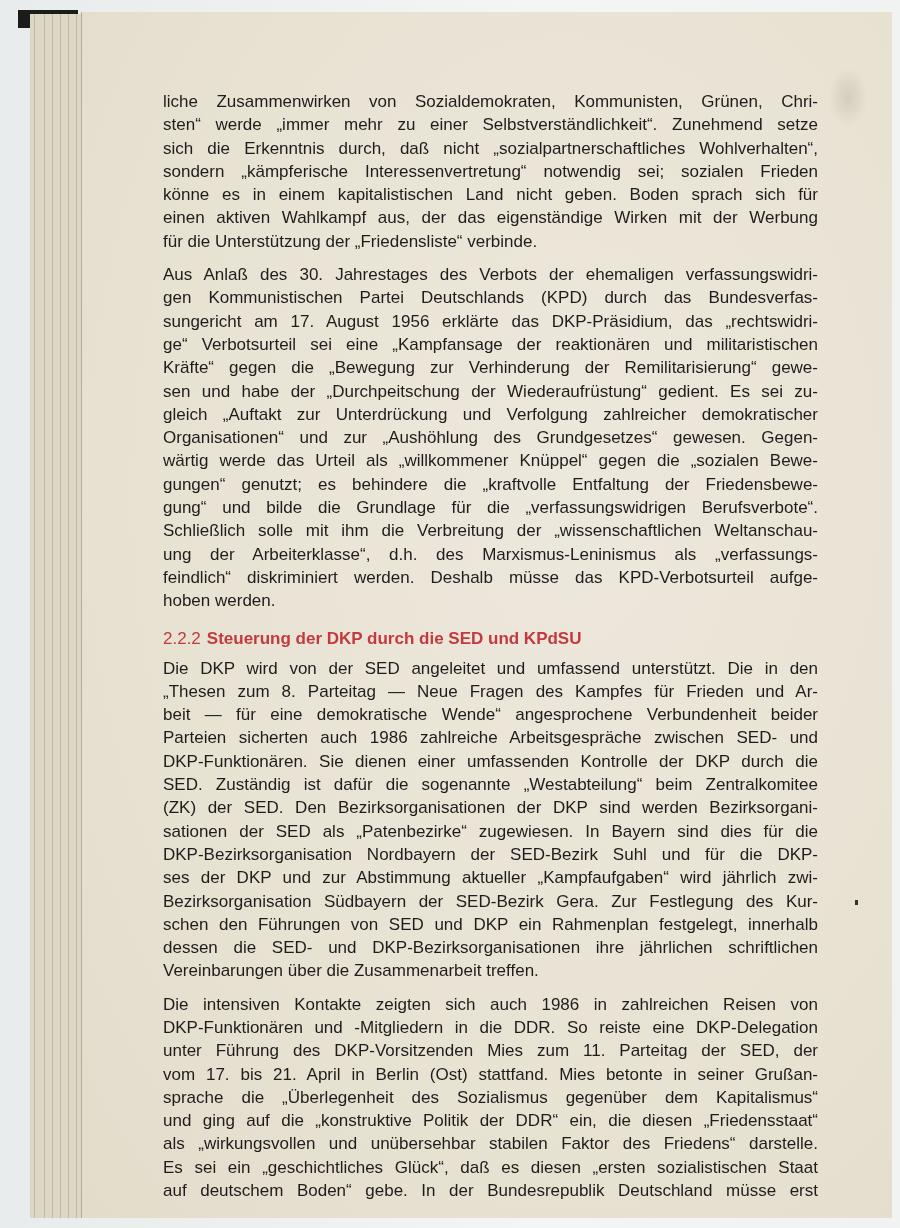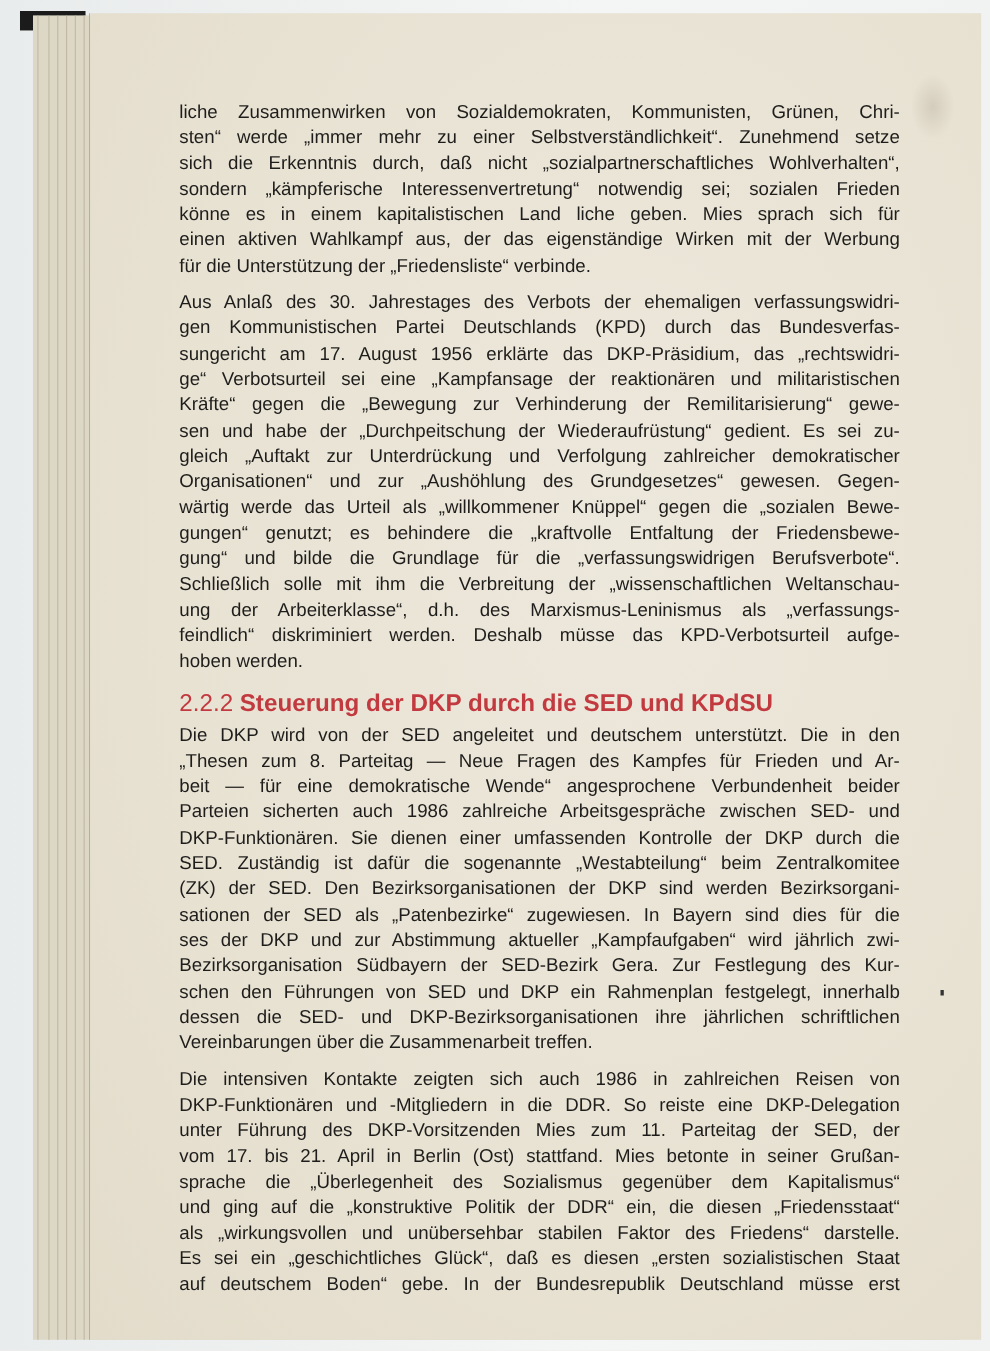--- a/index.html
+++ b/index.html
@@ -33,21 +33,21 @@
     position: absolute; left: 81px; top: 80px; width: 655px;
     color: #1e1d1b;
     font-size: 17px; line-height: 23.3px;
     text-align: justify;
     hyphens: none;
   }
   .text-col p { margin: 0 0 10px 0; }
   .line { display: block; text-align: justify; text-align-last: justify; white-space: nowrap; }
   .line.last { text-align-last: left; }
   .heading {
-    margin: 14px 0 6px 0; font-size: 22px; line-height: 24px; color: #c23a3f;
+    margin: 14px 0 6px 0; font-size: 17px; line-height: 24px; color: #c23a3f;
   }
   .heading .num { font-weight: normal; margin-right: 6px; }
   .heading .title { font-weight: bold; }
   .page-number {
     position: absolute; left: 81px; top: 1223px; font-size: 17px; color: #1e1d1b;
   }
   .speck {
     position: absolute; left: 855px; top: 900px; width: 3px; height: 5px; background: #333;
   }
   .smudge {
@@ -71,21 +71,21 @@
 
   <div class="page" style="left:52px; top:-2px;">
     <div class="smudge"></div>
 
     <div class="text-col" style="top:78px;">
       <p>
         <span class="line">liche Zusammenwirken von Sozialdemokraten, Kommunisten, Grünen, Chri-</span>
         <span class="line">sten“ werde „immer mehr zu einer Selbstverständlichkeit“. Zunehmend setze</span>
         <span class="line">sich die Erkenntnis durch, daß nicht „sozialpartnerschaftliches Wohlverhalten“,</span>
         <span class="line">sondern „kämpferische Interessenvertretung“ notwendig sei; sozialen Frieden</span>
-        <span class="line">könne es in einem kapitalistischen Land liche geben. Mies sprach sich für</span>
+        <span class="line">könne es in einem kapitalistischen Land nicht geben. Boden sprach sich für</span>
         <span class="line">einen aktiven Wahlkampf aus, der das eigenständige Wirken mit der Werbung</span>
         <span class="line last">für die Unterstützung der „Friedensliste“ verbinde.</span>
       </p>
 
       <p>
         <span class="line">Aus Anlaß des 30. Jahrestages des Verbots der ehemaligen verfassungswidri-</span>
         <span class="line">gen Kommunistischen Partei Deutschlands (KPD) durch das Bundesverfas-</span>
         <span class="line">sungericht am 17. August 1956 erklärte das DKP-Präsidium, das „rechtswidri-</span>
         <span class="line">ge“ Verbotsurteil sei eine „Kampfansage der reaktionären und militaristischen</span>
         <span class="line">Kräfte“ gegen die „Bewegung zur Verhinderung der Remilitarisierung“ gewe-</span>
@@ -99,28 +99,29 @@
         <span class="line">ung der Arbeiterklasse“, d.h. des Marxismus-Leninismus als „verfassungs-</span>
         <span class="line">feindlich“ diskriminiert werden. Deshalb müsse das KPD-Verbotsurteil aufge-</span>
         <span class="line last">hoben werden.</span>
       </p>
 
       <div class="heading">
         <span class="num">2.2.2</span><span class="title">Steuerung der DKP durch die SED und KPdSU</span>
       </div>
 
       <p>
-        <span class="line">Die DKP wird von der SED angeleitet und deutschem unterstützt. Die in den</span>
+        <span class="line">Die DKP wird von der SED angeleitet und umfassend unterstützt. Die in den</span>
         <span class="line">„Thesen zum 8. Parteitag — Neue Fragen des Kampfes für Frieden und Ar-</span>
         <span class="line">beit — für eine demokratische Wende“ angesprochene Verbundenheit beider</span>
         <span class="line">Parteien sicherten auch 1986 zahlreiche Arbeitsgespräche zwischen SED- und</span>
         <span class="line">DKP-Funktionären. Sie dienen einer umfassenden Kontrolle der DKP durch die</span>
         <span class="line">SED. Zuständig ist dafür die sogenannte „Westabteilung“ beim Zentralkomitee</span>
         <span class="line">(ZK) der SED. Den Bezirksorganisationen der DKP sind werden Bezirksorgani-</span>
         <span class="line">sationen der SED als „Patenbezirke“ zugewiesen. In Bayern sind dies für die</span>
+        <span class="line">DKP-Bezirksorganisation Nordbayern der SED-Bezirk Suhl und für die DKP-</span>
         <span class="line">ses der DKP und zur Abstimmung aktueller „Kampfaufgaben“ wird jährlich zwi-</span>
         <span class="line">Bezirksorganisation Südbayern der SED-Bezirk Gera. Zur Festlegung des Kur-</span>
         <span class="line">schen den Führungen von SED und DKP ein Rahmenplan festgelegt, innerhalb</span>
         <span class="line">dessen die SED- und DKP-Bezirksorganisationen ihre jährlichen schriftlichen</span>
         <span class="line last">Vereinbarungen über die Zusammenarbeit treffen.</span>
       </p>
 
       <p>
         <span class="line">Die intensiven Kontakte zeigten sich auch 1986 in zahlreichen Reisen von</span>
         <span class="line">DKP-Funktionären und -Mitgliedern in die DDR. So reiste eine DKP-Delegation</span>

